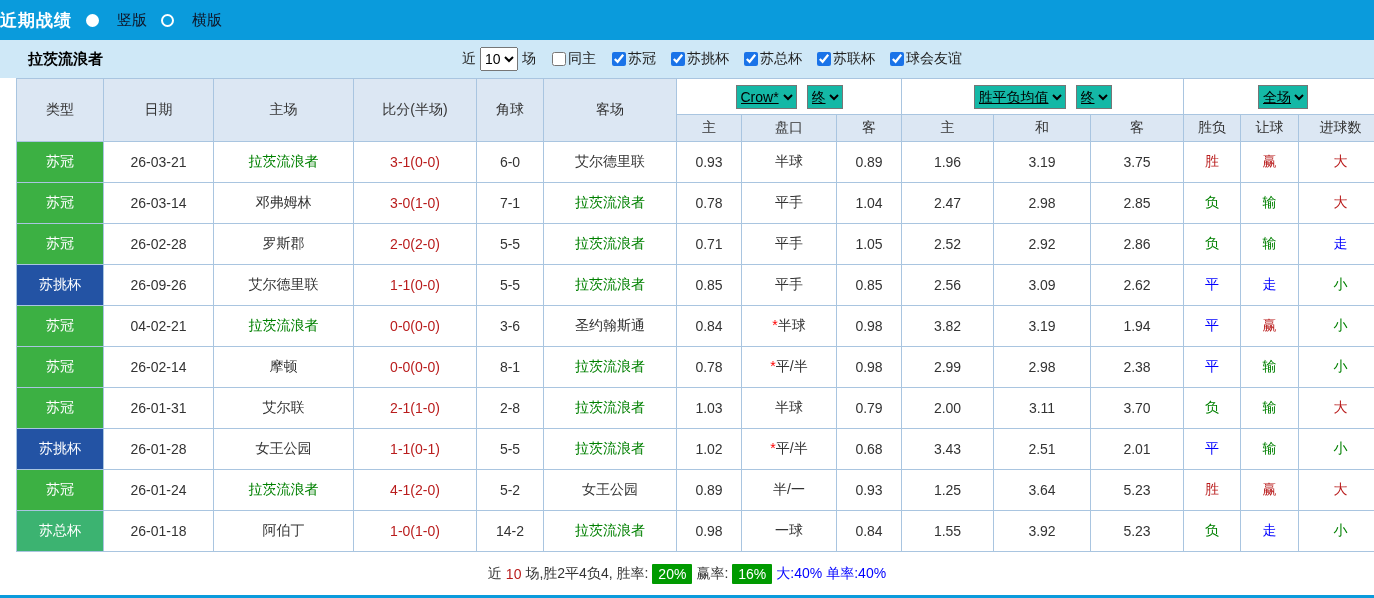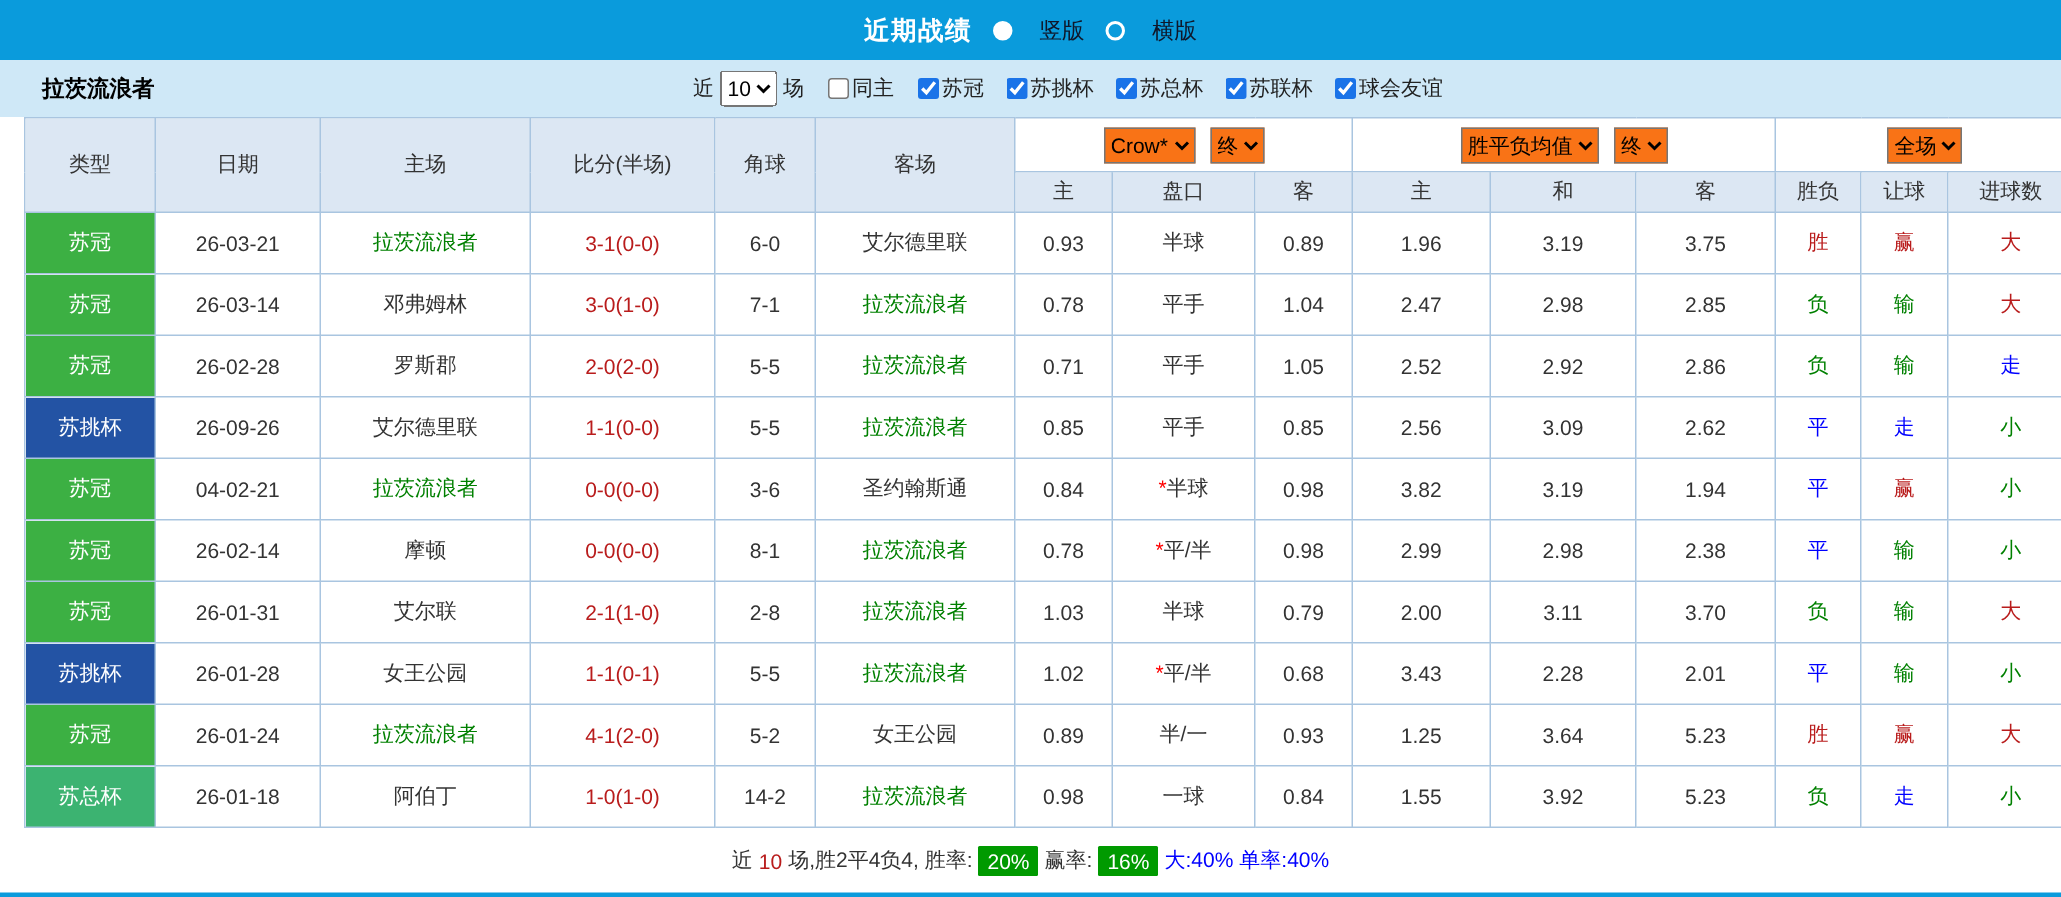--- a/index.html
+++ b/index.html
@@ -1,20 +1,20 @@
 <!DOCTYPE html>
 <html><head>
 <meta charset="utf-8">
 <style>
   * { margin:0; padding:0; box-sizing:border-box; }
   html,body { width:1374px; height:598px; overflow:hidden; background:#fff;
     font-family:"Liberation Sans","DejaVu Sans",sans-serif; }
 
   
-  .title-bar { height:40px; background:#0a9bdc; display:flex; align-items:center; justify-content:center; }
+  .title-bar { height:40px; background:#0a9bdc; display:flex; align-items:center; }
   .title-bar .title { color:#fff; font-weight:bold; font-size:17px; letter-spacing:1px; }
   .radio-opt { display:inline-flex; align-items:center; gap:18px; color:#0f172a; font-size:15px; cursor:pointer; margin-left:14px; }
   .radio { width:13px; height:13px; border-radius:50%; border:2px solid #fff; display:inline-block; background:transparent; }
   .radio.checked { background:#fff; }
 
   
   .filter-bar { height:38px; background:#cfe8f7; display:flex; align-items:center; font-size:14px; color:#222; position:relative; }
   .team-name { font-weight:bold; font-size:15px; color:#000; margin-left:28px; }
   .filter-controls { position:absolute; left:50%; transform:translateX(-45%); display:flex; align-items:center; gap:4px; white-space:nowrap; }
   .filter-controls select { font-size:14px; height:24px; }
@@ -25,21 +25,21 @@
   
   table { border-collapse:collapse; table-layout:fixed; width:1366px; margin-left:16px; }
   th, td { border:1px solid #a9c5e0; text-align:center; font-size:14px; color:#333; font-weight:normal;
     overflow:hidden; white-space:nowrap; vertical-align:middle; }
   thead tr.h1 th { height:36px; background:#dce7f3; }
   thead tr.h1 th.select-cell { background:#fff; }
   thead tr.h2 th { height:27px; background:#dce7f3; }
   tbody td { height:41px; background:#fff; }
   td.type-cell { color:#fff; }
   .sel-wrap { display:inline-flex; align-items:center; gap:10px; }
-  .sel-wrap select { font-size:14px; height:24px; background:#f97316; }
+  .sel-wrap select { font-size:14px; height:24px; background:#14b8a6;text-decoration:underline; }
 
   .t-red { color:#b91c1c; }
   .t-green { color:#008000; }
   .t-blue { color:#0000ff; }
   .star { color:#ff0000; font-style:normal; }
 
   
   .footer { height:43px; display:flex; align-items:center; justify-content:center; font-size:14px; color:#333; gap:4px; }
   .footer .tight { margin:0; }
   .badge { background:#009a00; color:#fff; padding:2px 6px; border-radius:1px; }
@@ -287,21 +287,21 @@
         <td class="type-cell" style="background: rgb(35, 83, 164);">苏挑杯</td>
         <td>26-01-28</td>
         <td>女王公园</td>
         <td class="t-red">1-1(0-1)</td>
         <td>5-5</td>
         <td class="t-green">拉茨流浪者</td>
         <td>1.02</td>
         <td><em class="star">*</em>平/半</td>
         <td>0.68</td>
         <td>3.43</td>
-        <td>2.28</td>
+        <td>2.51</td>
         <td>2.01</td>
         <td class="t-blue">平</td>
         <td class="t-green">输</td>
         <td class="t-green">小</td>
       </tr>
       <tr>
         <td class="type-cell" style="background: rgb(60, 176, 67);">苏冠</td>
         <td>26-01-24</td>
         <td class="t-green">拉茨流浪者</td>
         <td class="t-red">4-1(2-0)</td>

